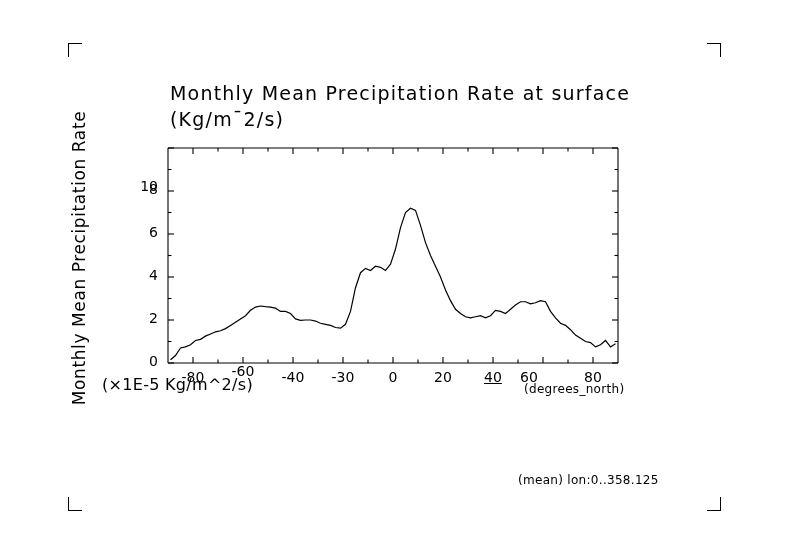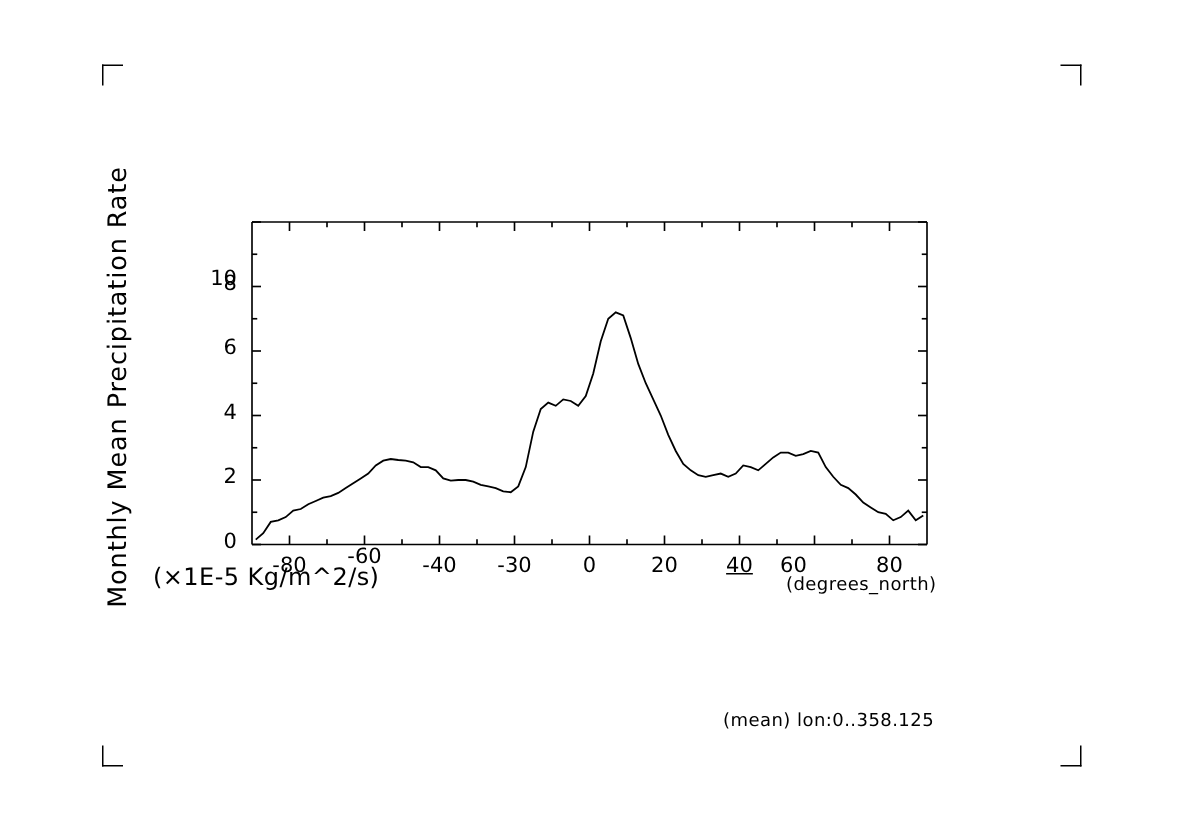--- a/index.html
+++ b/index.html
@@ -71,21 +71,21 @@
   }
   .units-right {
     position: absolute;
     left: 524px;
     top: 382px;
     font-size: 12px;
     letter-spacing: 0.3px;
   }
   .footnote {
     position: absolute;
-    left: 482px;
+    left: 518px;
     top: 473px;
     font-size: 12px;
     letter-spacing: 0.3px;
   }
   #plot {
     position: absolute;
     left: 0;
     top: 0;
   }
   .tick-label {
@@ -97,20 +97,22 @@
 </head>
 <body>
 
 <div id="page">
 
   <div class="corner tl"></div>
   <div class="corner tr"></div>
   <div class="corner bl"></div>
   <div class="corner br"></div>
 
+  <div class="title"><span>Monthly Mean Precipitation Rate at surface</span>
+<span>(Kg/m¯2/s)</span></div>
 
   <div class="ylabel">Monthly Mean Precipitation Rate</div>
 
   <div class="units-left">(×1E-5 Kg/m^2/s)</div>
   <div class="units-right">(degrees_north)</div>
   <div class="footnote">(mean) lon:0..358.125</div>
 
   <svg id="plot" width="789" height="558">
     <g id="axes-group">
         <line x1="168" y1="148" x2="618" y2="148" stroke="#000" stroke-width="1.1"></line>

